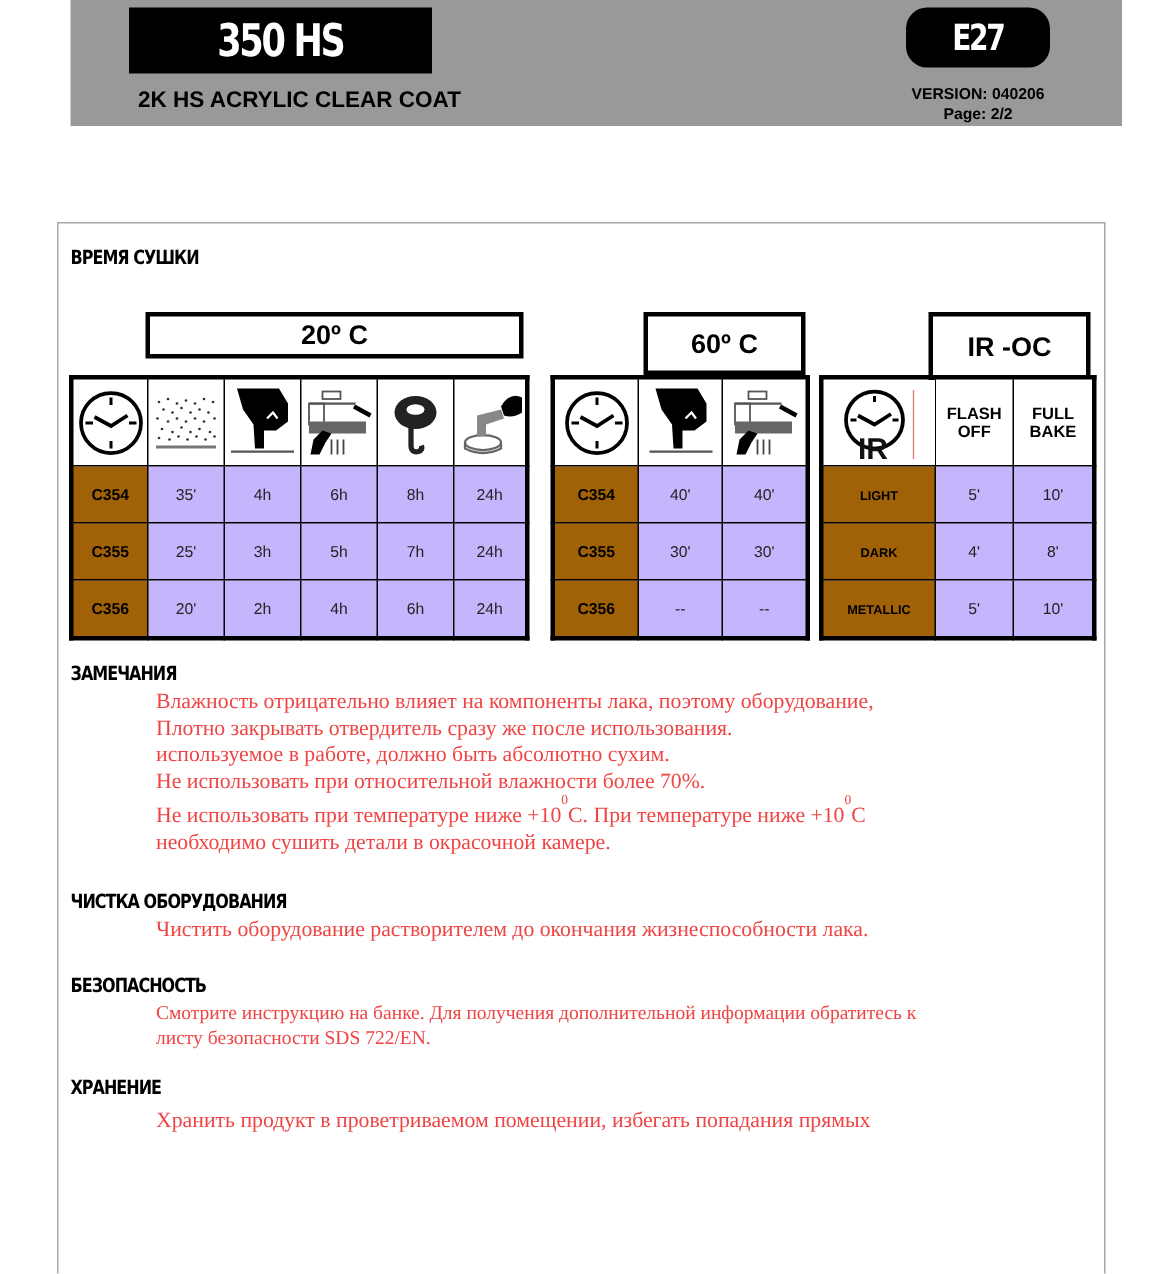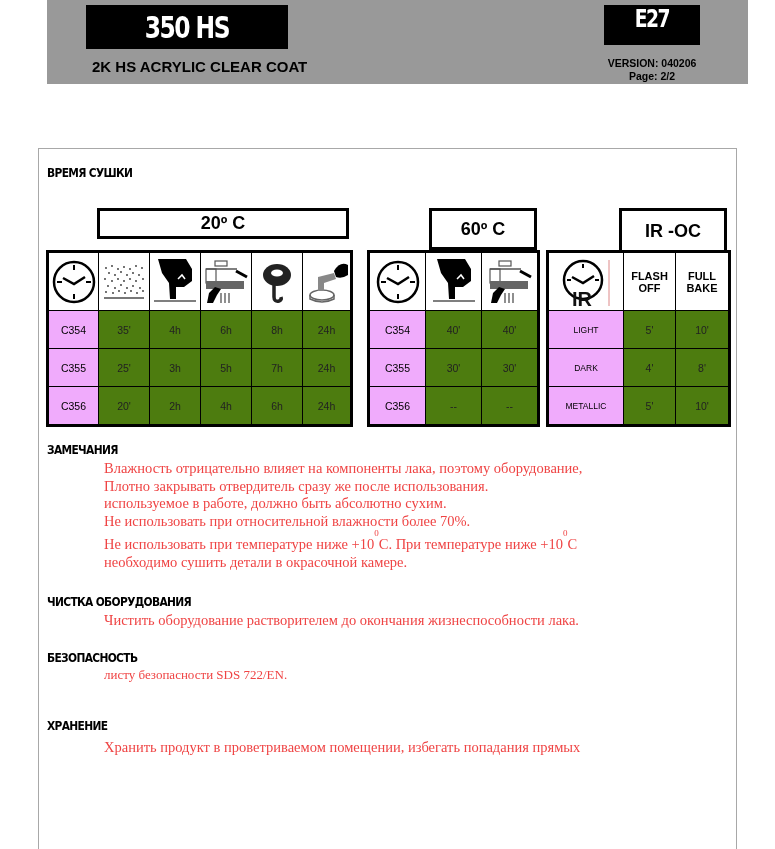--- a/index.html
+++ b/index.html
@@ -2,30 +2,30 @@
 <html><head>
 <meta charset="utf-8">
 <style>
   html, body { margin: 0; padding: 0; background: #ffffff; }
   body { width: 775px; height: 849px; position: relative; overflow: hidden; font-family: "Liberation Sans", sans-serif; color: #000; }
   .abs { position: absolute; }
   .header-band { left: 47px; top: 0; width: 701px; height: 84px; background: #999999; }
   .title-box { left: 86px; top: 5px; width: 202px; height: 44px; background: #000; color: #fff; display: flex; align-items: center; justify-content: center; font-family: "DejaVu Sans", sans-serif; font-weight: bold; font-size: 30px; letter-spacing: -2px; transform-origin: center; }
   .title-box span, .code-box span { display: inline-block; transform: scaleX(0.78); }
   .subtitle { left: 92px; top: 58px; font-weight: bold; font-size: 15px; }
-  .code-box { left: 604px; top: 5px; width: 96px; height: 40px; background: #000; color: #fff; display: flex; justify-content: center; font-family: "DejaVu Sans", sans-serif; font-weight: bold; font-size: 24px; letter-spacing: -2px; }
+  .code-box { left: 604px; top: 5px; width: 96px; height: 40px; background: #000; color: #fff; display: flex; align-items: center; justify-content: center; font-family: "DejaVu Sans", sans-serif; font-weight: bold; font-size: 24px; letter-spacing: -2px; border-radius: 14px; }
   .version { left: 590px; top: 57px; width: 124px; text-align: center; font-weight: bold; font-size: 10.5px; line-height: 13px; }
   .frame { left: 38px; top: 148px; width: 699px; height: 720px; border: 1px solid #a8a8a8; box-sizing: border-box; }
   .sec-head { font-family: "DejaVu Sans", sans-serif; font-weight: bold; font-size: 13px; letter-spacing: -0.8px; transform: scaleX(0.82); transform-origin: left center; white-space: nowrap; }
   .temp-box { border: 3px solid #000; box-sizing: border-box; display: flex; align-items: center; justify-content: center; font-weight: bold; font-size: 18px; background: #fff; }
   table.dt { position: absolute; border-collapse: collapse; border: 3px solid #000; table-layout: fixed; }
   table.dt td { border: 1px solid #000; text-align: center; vertical-align: middle; padding: 0; font-size: 10.5px; color: #222; }
   table.dt tr.icons td { height: 57px; background: #fff; }
-  table.dt tr.row td { height: 37px; background: #4d7c0f; }
-  table.dt tr.row td.label { background: #f0abfc; font-weight: normal; font-size: 10.5px; color: #000; }
+  table.dt tr.row td { height: 37px; background: #c4b5fd; }
+  table.dt tr.row td.label { background: #a16207; font-weight: bold; font-size: 10.5px; color: #000; }
   table.dt tr.row td.label.small { font-size: 8.5px; }
   table.dt tr.icons td.hdr { font-weight: bold; font-size: 11px; line-height: 12px; color: #000; }
   .body-text { font-family: "Liberation Serif", serif; font-size: 14.5px; line-height: 17.5px; color: #ef4444; }
   .body-text p { margin: 0; }
   .body-text sup { font-size: 9px; position: relative; top: -3px; vertical-align: top; line-height: 0; }
   svg { display: block; margin: 0 auto; }
 </style>
 </head>
 <body>
 
@@ -279,19 +279,20 @@
   <p>Не использовать при относительной влажности более 70%.</p>
   <p style="margin-top:6px;"><span>Не использовать при температуре ниже +10</span><sup>0</sup><span>C. При температуре ниже +10</span><sup>0</sup><span>C</span></p>
   <p>необходимо сушить детали в окрасочной камере.</p>
 </div>
 
 <div class="abs sec-head" style="left:47px; top:594px;">ЧИСТКА ОБОРУДОВАНИЯ</div>
 <div class="abs body-text" style="left:104px; top:612px; width:620px;">Чистить оборудование растворителем до окончания жизнеспособности лака.</div>
 
 <div class="abs sec-head" style="left:47px; top:650px;">БЕЗОПАСНОСТЬ</div>
 <div class="abs body-text" style="left:104px; top:666px; width:620px; font-size:13px; line-height:17px;">
+  <p>Смотрите инструкцию на банке. Для получения дополнительной информации обратитесь к</p>
   <p>листу безопасности SDS 722/EN.</p>
 </div>
 
 <div class="abs sec-head" style="left:47px; top:718px;">ХРАНЕНИЕ</div>
 <div class="abs body-text" style="left:104px; top:736px; width:620px; line-height:22px;">
   <p>Хранить продукт в проветриваемом помещении, избегать попадания прямых</p>
 </div>
 
 </body></html>

